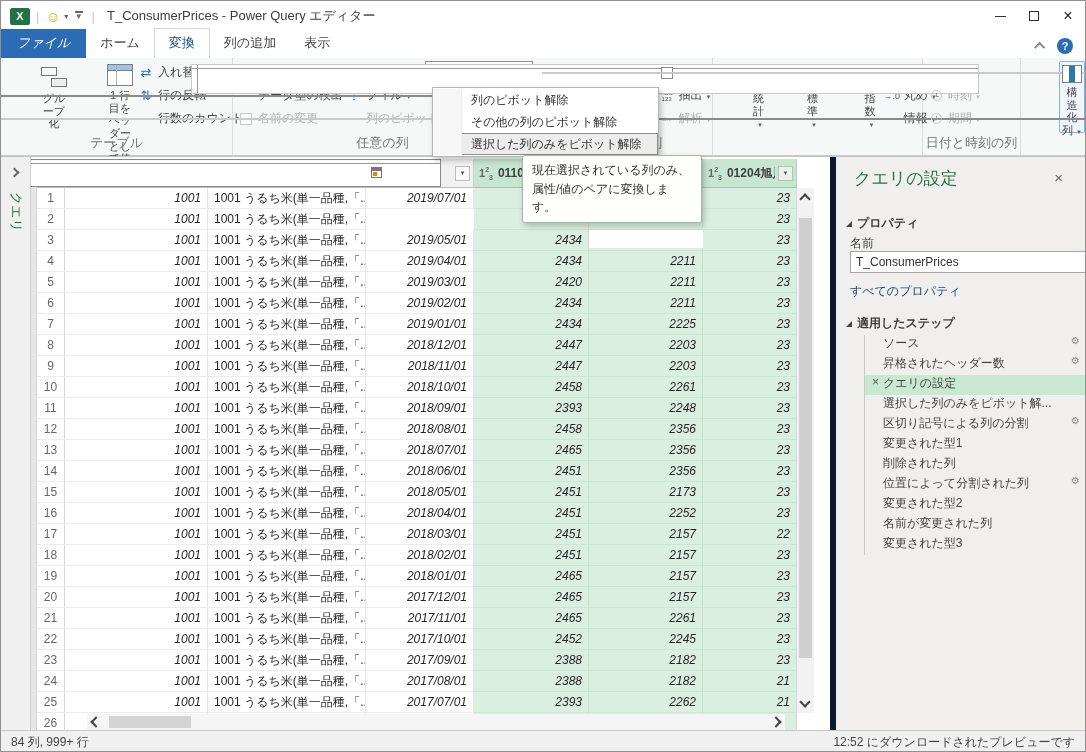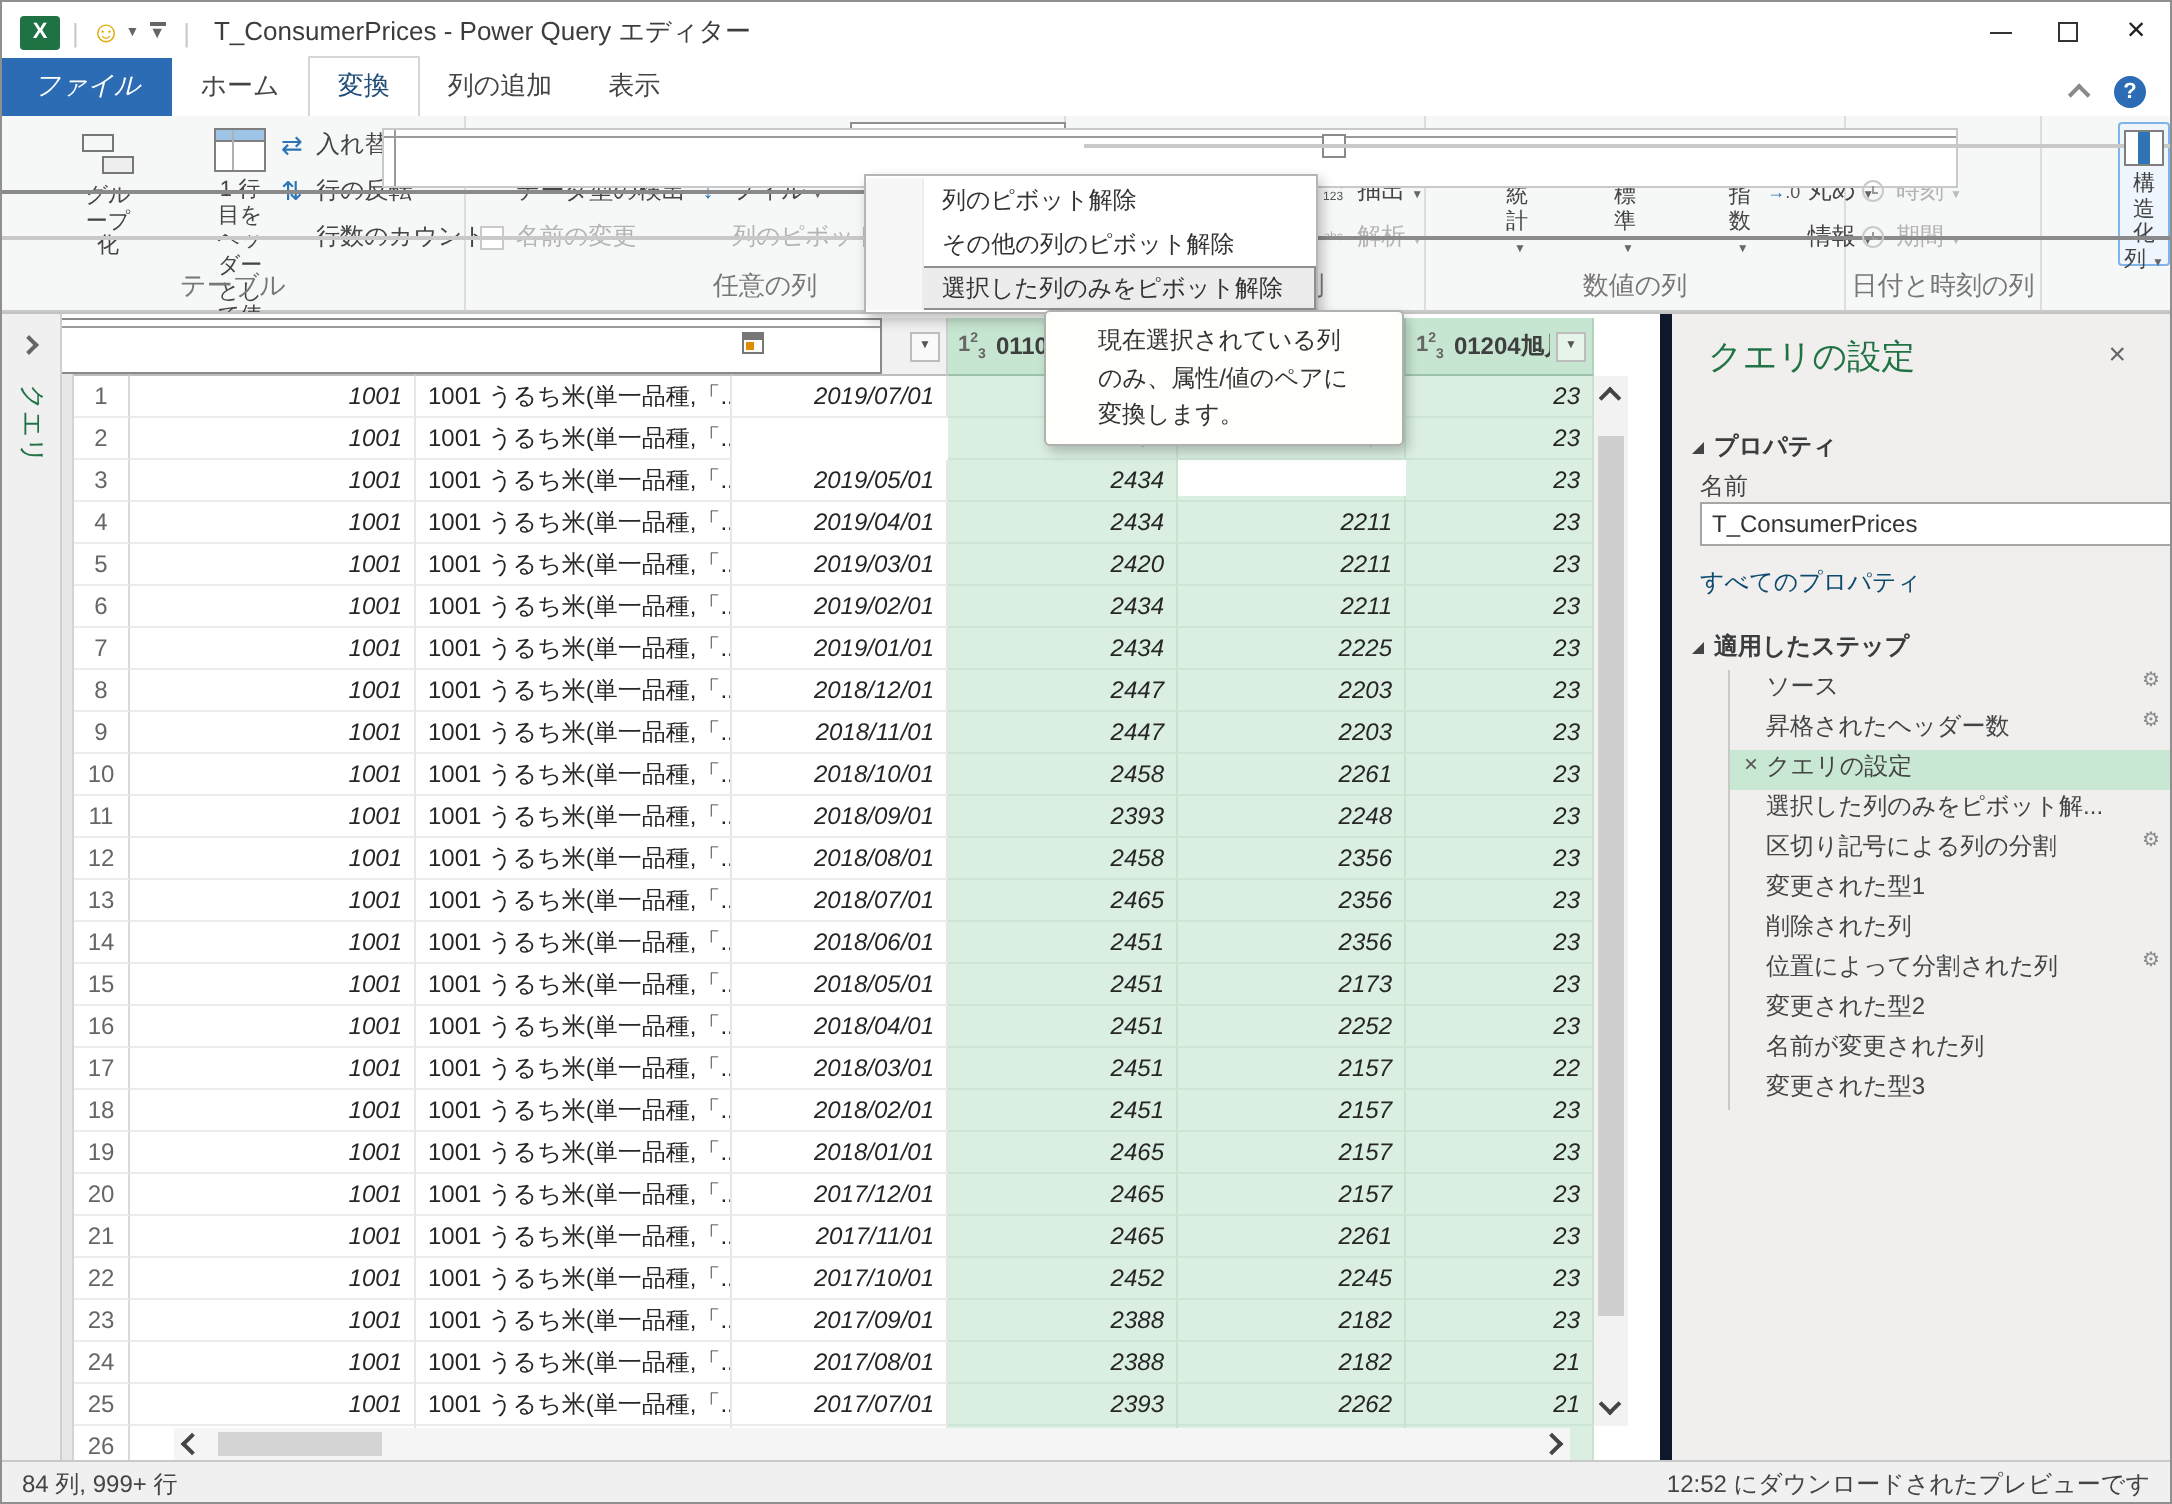--- a/index.html
+++ b/index.html
@@ -81,21 +81,21 @@
 
   
   .menu{position:absolute;left:431px;top:86px;width:227px;background:#fff;border:1px solid #b5b5b5;
         box-shadow:2px 3px 6px rgba(0,0,0,.25);z-index:50;padding:1px 0;}
   .menu-item{height:22px;line-height:22px;font-size:12px;color:#333;padding-left:38px;position:relative;white-space:nowrap;}
   .menu-item::before{content:"";position:absolute;left:0;top:0;width:28px;height:100%;background:#f7f7f7;border-right:1px solid #ededed;}
   .menu-item.hl{background:#ececec;outline:1px solid #8f8f8f;outline-offset:-1px;}
 
   
   .tooltip{position:absolute;left:521px;top:154px;width:180px;background:#fefefb;border:1px solid #b0b0b0;border-radius:3px;
-           box-shadow:2px 3px 6px rgba(0,0,0,.22);z-index:60;font-size:12px;color:#333;line-height:1.55;padding:5px 26px;}
+           box-shadow:2px 3px 6px rgba(0,0,0,.22);z-index:60;font-size:12px;color:#333;line-height:1.55;padding:5px 9px;}
 
   
   .main{position:absolute;left:0;top:155px;width:100%;height:574px;border-top:1px solid #c3c3c3;background:#fff;display:flex;}
   .querypane{width:30px;height:100%;background:#f0f0f0;border-right:1px solid #cfcfcf;position:relative;flex:none;}
   .qp-chev{position:absolute;left:10px;top:12px;width:7px;height:7px;border-right:2px solid #666;border-top:2px solid #666;transform:rotate(45deg);}
   .qp-label{position:absolute;left:50%;top:46px;transform:translateX(-50%) rotate(90deg);transform-origin:center;
             color:#217346;font-size:13px;white-space:nowrap;}
 
   .grid{position:relative;width:788px;height:100%;background:#fff;overflow:hidden;flex:none;}
   .thead{position:absolute;left:0;top:2px;height:29px;display:flex;}
@@ -352,21 +352,20 @@
             <span class="car">丸め</span>
           </div>
           <div class="srow">
             <span class="sicon">
                 <span class="msq grid"></span>
               </span>
             <span class="car">情報</span>
           </div>
         </div>
       </div>
-      <div class="glabel">数値の列</div>
     </div>
 
     <div class="rgroup" style="width:100px">
       <div class="content">
         <div class="sstack">
           <div class="srow disabled">
             <span class="sicon">
                 <span class="msq grid"></span>
               </span>
             <span class="car">日付</span>

